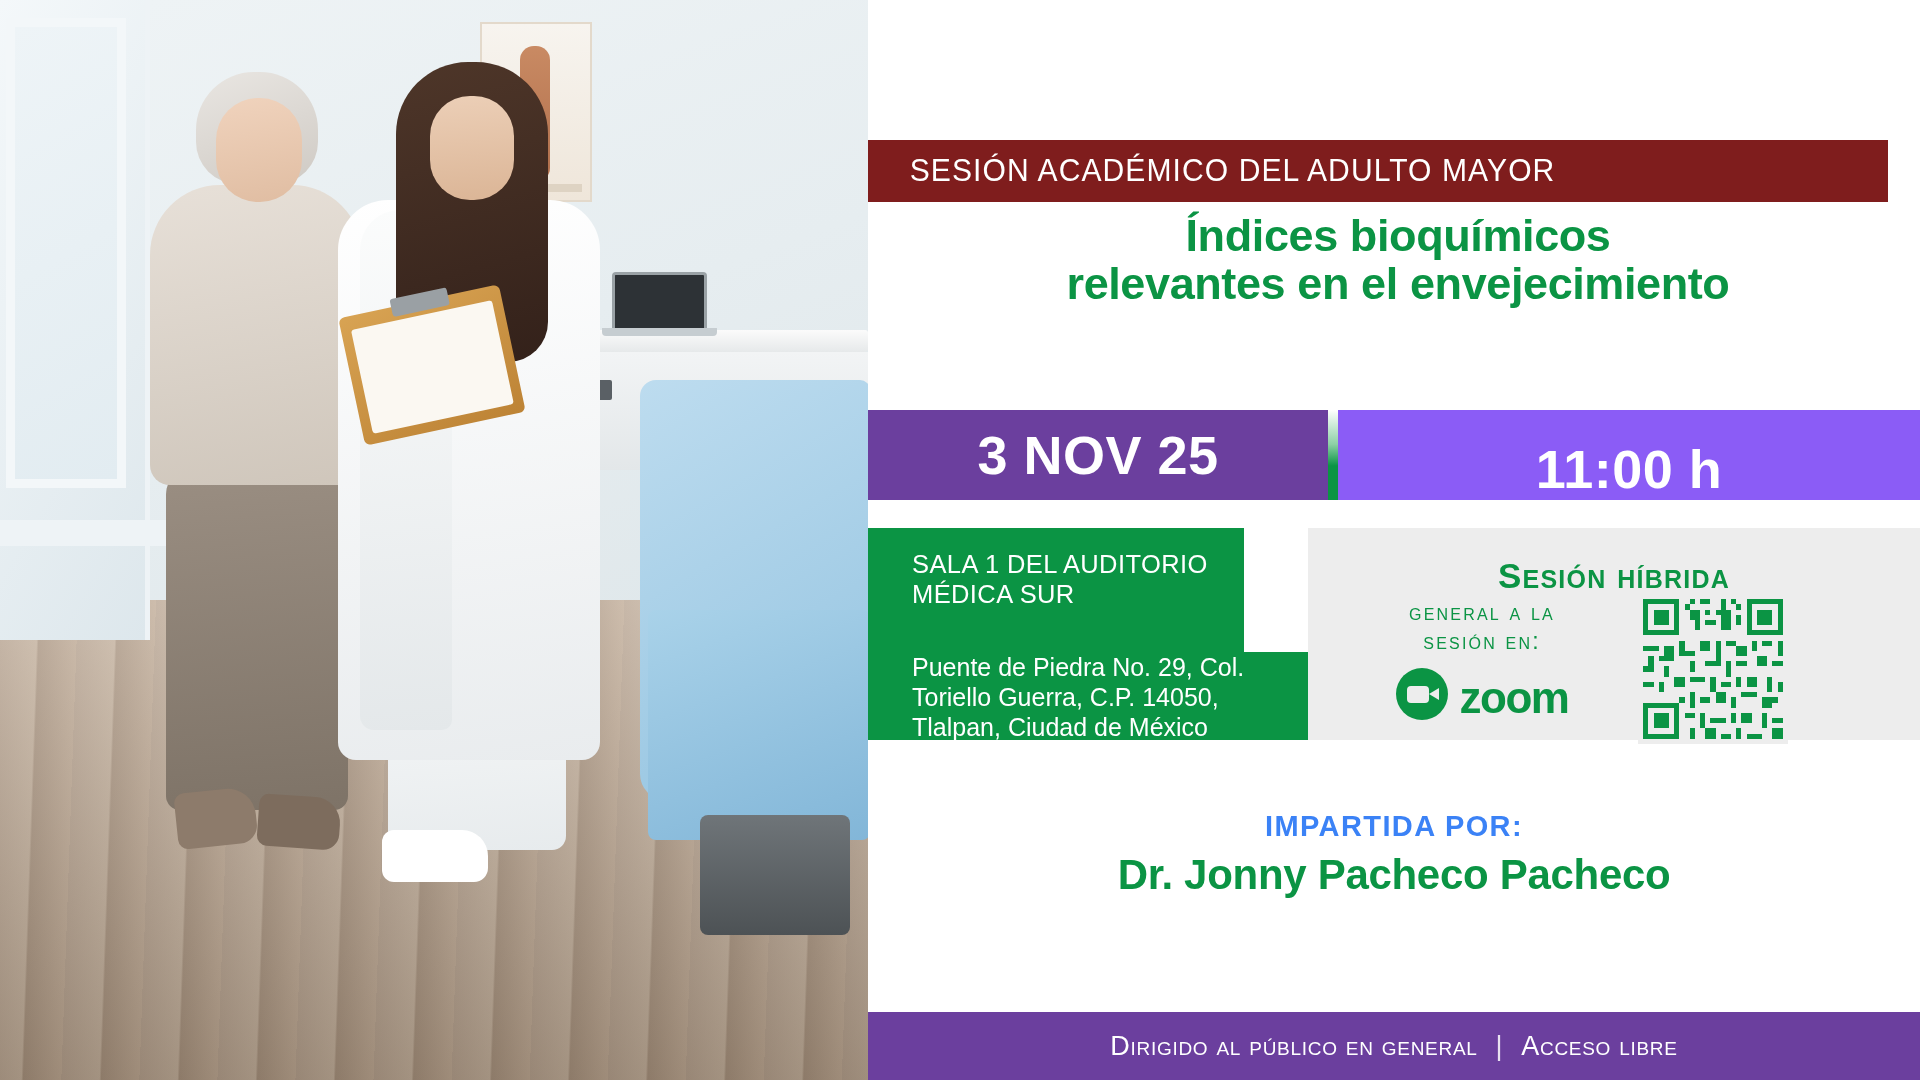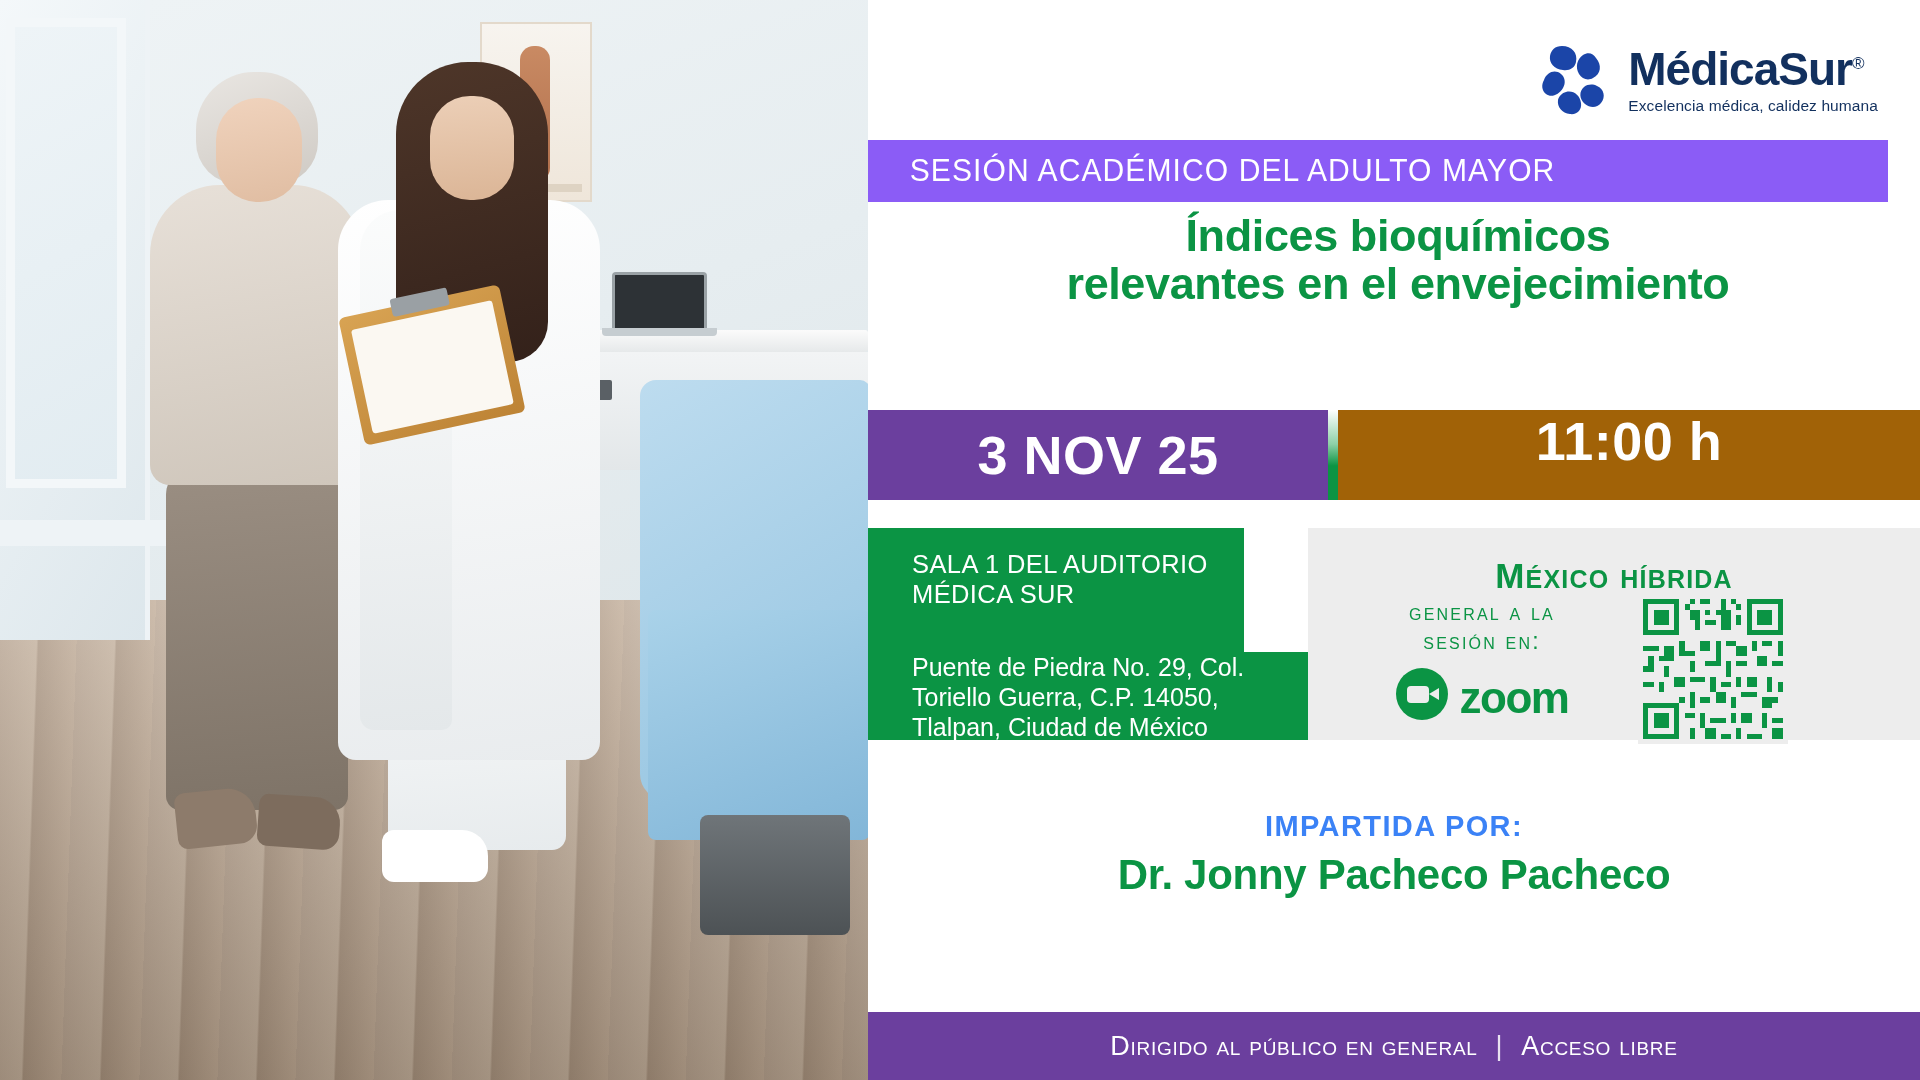--- a/index.html
+++ b/index.html
@@ -82,36 +82,36 @@
 
   
   .logo-row { position:absolute; right:42px; top:42px; display:flex; align-items:center; gap:16px; }
   .logo-mark { width:76px; height:76px; position:relative; flex:none; }
   .logo-text { display:flex; flex-direction:column; }
   .logo-name { font-size:46px; font-weight:bold; color:#12305e; letter-spacing:-1px; line-height:1; position:relative; }
   .logo-reg { font-size:17px; vertical-align:super; font-weight:normal; }
   .logo-tag { font-size:15.5px; color:#12305e; margin-top:5px; letter-spacing:.1px; }
 
   
-  .eyebrow { position:absolute; left:0; top:140px; width:1020px; height:62px; background:#8b5cf6;
+  .eyebrow { position:absolute; left:0; top:140px; width:1020px; height:62px; background:#7f1d1d;
              display:flex; align-items:center; }
   .eyebrow span { color:#ffffff; font-size:31px; font-weight:normal; letter-spacing:1.1px;
              padding-left:43px; transform:scaleX(.97); transform-origin:left center; }
 
   
   .title { position:absolute; left:4px; top:212px; width:1052px; text-align:center;
            color:#0b9444; font-size:45px; font-weight:bold; line-height:1.07; letter-spacing:-.4px; }
 
   
   .datebar { position:absolute; left:0; top:410px; width:1052px; height:90px; display:flex; }
   .date-cell { width:460px; background:#6b3f9e; display:flex; align-items:center; justify-content:center; }
   .date-cell span { color:#fff; font-size:54px; font-weight:bold; letter-spacing:.5px; }
   .date-gap { width:10px; background:#ffffff; display:flex; align-items:stretch; justify-content:center; }
   .date-div { width:10px; background:linear-gradient(180deg,#ffffff 0%,#8dd0a6 38%,#0b9444 62%,#0b9444 100%); }
-  .time-cell { flex:1; background:#a16207; display:flex; align-items:flex-start; justify-content:center; }
+  .time-cell { flex:1; background:#8b5cf6; display:flex; align-items:flex-end; justify-content:center; }
   .time-cell span { color:#fff; font-size:54px; font-weight:bold; letter-spacing:.5px; }
 
   
   .midrow { position:absolute; left:0; top:528px; width:1052px; height:124px; }
   .venue { position:absolute; left:0; top:0; width:376px; height:124px; background:#0b9444; }
   .venue-inner { padding:22px 30px 0 44px; }
   .venue-title { color:#fff; font-size:25.5px; letter-spacing:.4px; line-height:1.17; }
   .hybrid { position:absolute; left:440px; top:0; width:612px; height:124px; background:#ededed; }
   .hybrid-h { position:absolute; left:0; top:0; width:612px; text-align:center; padding-top:28px;
               color:#0b9444; font-size:35px; font-weight:bold; letter-spacing:1.2px; font-variant:small-caps; }
@@ -186,37 +186,20 @@
     <div class="ph-p2-hair"></div>
     <div class="ph-p2-face"></div>
     <div class="ph-board">
       <div class="ph-board-paper"></div>
       <div class="ph-board-clip"></div>
     </div>
   </div>
 
   <div class="content">
 
-    <div class="logo-row">
-      <div class="logo-mark">
-        <svg width="76" height="76" viewBox="0 0 76 76" aria-hidden="true">
-          <g fill="#1b45a8">
-            <path d="M26 4c10 0 16 7 14 16-1 6-7 9-13 8C18 27 13 21 14 14 15 8 19 4 26 4z"></path>
-            <path d="M60 16c6 7 5 16-3 20-5 3-11 1-14-4-4-7-2-15 4-19 5-3 10-2 13 3z"></path>
-            <path d="M8 38c3-8 11-11 17-6 4 3 5 9 2 14-4 7-12 10-17 6-4-3-5-9-2-14z"></path>
-            <path d="M61 44c7 3 9 11 4 17-4 5-11 5-16 1-6-5-6-13-1-17 4-3 9-3 13-1z"></path>
-            <path d="M30 50c7-2 14 3 15 11 1 7-4 12-11 11-8-1-13-7-12-14 1-4 4-7 8-8z"></path>
-          </g>
-        </svg>
-      </div>
-      <div class="logo-text">
-        <div class="logo-name"><span>MédicaSur</span><span class="logo-reg">®</span></div>
-        <div class="logo-tag">Excelencia médica, calidez humana</div>
-      </div>
-    </div>
 
     <div class="eyebrow">
       <span>SESIÓN ACADÉMICO DEL ADULTO MAYOR</span>
     </div>
 
     <div class="title">
       <div>Índices bioquímicos</div>
       <div>relevantes en el envejecimiento</div>
     </div>
 
@@ -233,21 +216,21 @@
     </div>
 
     <div class="midrow">
       <div class="venue">
         <div class="venue-inner">
           <div class="venue-title">SALA 1 DEL AUDITORIO</div>
           <div class="venue-title">MÉDICA SUR</div>
         </div>
       </div>
       <div class="hybrid">
-        <div class="hybrid-h">México híbrida</div>
+        <div class="hybrid-h">Sesión híbrida</div>
       </div>
     </div>
 
     <div class="midrow2">
       <div class="venue2">
         <div class="venue-addr">
           <div>Puente de Piedra No. 29, Col.</div>
           <div>Toriello Guerra, C.P. 14050,</div>
           <div>Tlalpan, Ciudad de México</div>
         </div>

